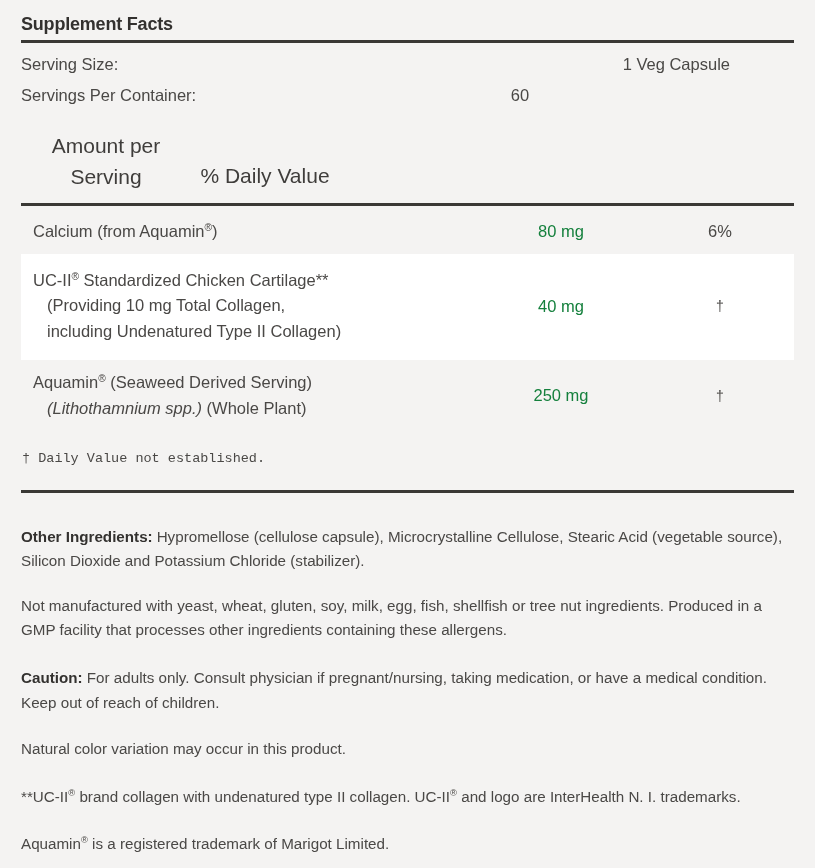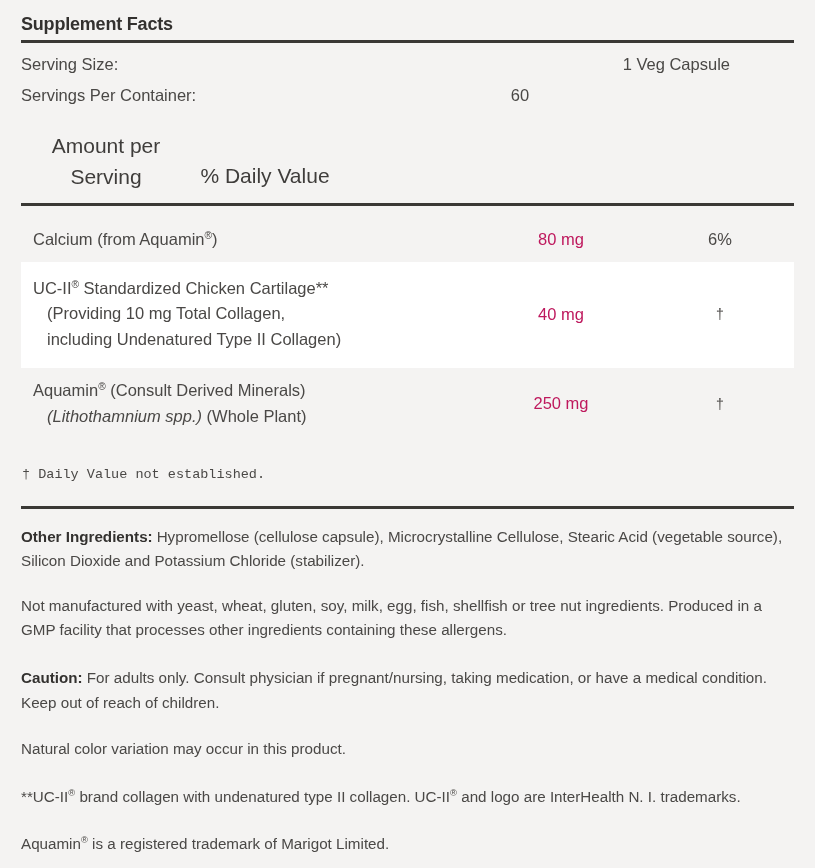--- a/index.html
+++ b/index.html
@@ -76,21 +76,21 @@
   }
   .head-rule {
     height: 3px;
     background: #3a3835;
     margin-top: 11px;
   }
 
   
   .nutrient-table {
     margin: 0 -21px;
-    padding: 12px 21px;
+    padding: 4px 21px;
   }
   .nrow {
     display: flex;
     align-items: center;
     box-sizing: border-box;
     padding: 8px 0;
     min-height: 36px;
   }
   .nrow.alt { background: #ffffff; }
   .nrow .n-name {
@@ -101,21 +101,21 @@
     line-height: 1.55;
   }
   .nrow .n-name .sub {
     display: block;
     padding-left: 14px;
   }
   .nrow .n-amount {
     flex: 0 0 170px;
     text-align: center;
     font-size: 16.5px;
-    color: #be185d;
+    color: #15803d;
   }
   .nrow .n-dv {
     flex: 0 0 148px;
     text-align: center;
     font-size: 16.5px;
     color: #4a4846;
   }
   .nrow .n-dv.dagger { font-size: 14px; }
   .row-calcium { padding-top: 9px; padding-bottom: 9px; }
   .row-ucii { padding-top: 14px; padding-bottom: 16px; }
@@ -135,21 +135,21 @@
     padding-left: 1px;
     font-family: Liberation Mono, monospace;
   }
   .foot-rule {
     height: 3px;
     background: #3a3835;
     margin-top: 24px;
   }
 
   
-  .notes { margin-top: 16px; }
+  .notes { margin-top: 32px; }
   .note {
     font-size: 15.2px;
     line-height: 1.62;
     color: #4a4846;
     margin-bottom: 19px;
   }
   .note:last-child { margin-bottom: 0; }
   .note b { color: #33312f; font-weight: bold; }
   .note .gap { display: inline-block; width: 4px; }
   .note-ingredients { margin-bottom: 20px; }
@@ -201,21 +201,21 @@
         <span>UC-II</span><sup>®</sup><span> Standardized Chicken Cartilage**</span>
         <span class="sub">(Providing 10 mg Total Collagen,</span>
         <span class="sub">including Undenatured Type II Collagen)</span>
       </div>
       <div class="n-amount">40 mg</div>
       <div class="n-dv dagger">†</div>
     </div>
 
     <div class="nrow row-aquamin">
       <div class="n-name">
-        <span>Aquamin</span><sup>®</sup><span> (Consult Derived Minerals)</span>
+        <span>Aquamin</span><sup>®</sup><span> (Seaweed Derived Serving)</span>
         <span class="sub"><em>(Lithothamnium spp.)</em><span> (Whole Plant)</span></span>
       </div>
       <div class="n-amount">250 mg</div>
       <div class="n-dv dagger">†</div>
     </div>
 
   </div>
 
   <div class="dv-footnote">† Daily Value not established.</div>
 

